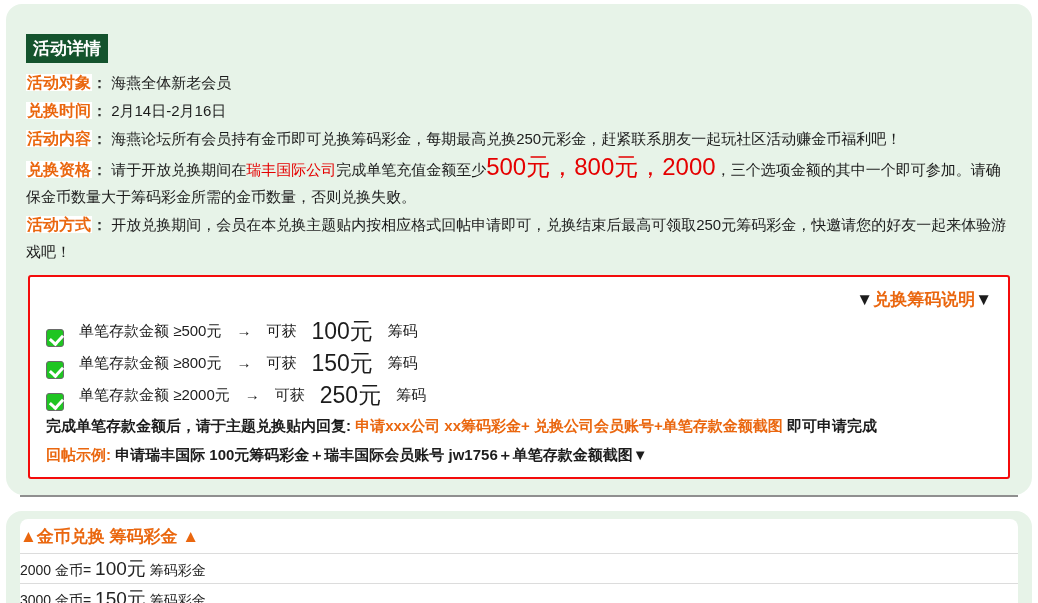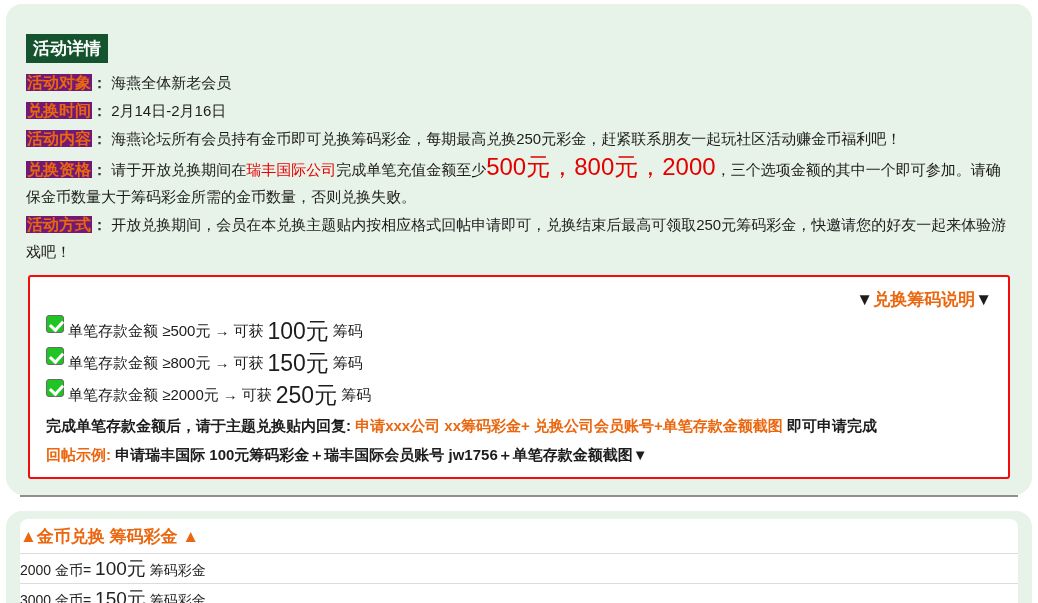--- a/index.html
+++ b/index.html
@@ -29,21 +29,21 @@
   .detail-line{
     font-size:15px;
     line-height:27px;
     padding:0 4px;
     margin-bottom:1px;
   }
   .detail-label{
     color:#ea670f;
     font-weight:bold;
     font-size:16px;
-    background:#701a75;
+    background:#ffffff;
     padding:0 1px;
   }
   .colon{ font-weight:bold; color:#333; }
   .red-company{ color:#e50000; }
   .red-amounts{ color:#e50000; font-size:24px; }
 
   .exchange-box{
     background:#ffffff;
     border:2px solid #f40b0b;
     border-radius:3px;
@@ -55,22 +55,22 @@
     font-weight:bold;
     color:#1c1c1c;
     line-height:30px;
     text-align:right;
   }
   .box-title .accent{ color:#ea670f; }
   .box-item{
     font-size:15px;
     line-height:32px;
     display:flex;
-    align-items:flex-start;
-    gap:4px;
+    align-items:flex-end;
+    gap:15px;
   }
   .checkbox-icon{
     display:inline-block;
     width:18px; height:18px;
     background:#1fc522;
     border:1px solid #6a6a6a;
     border-radius:3px;
     position:relative;
     flex:0 0 auto;
   }

